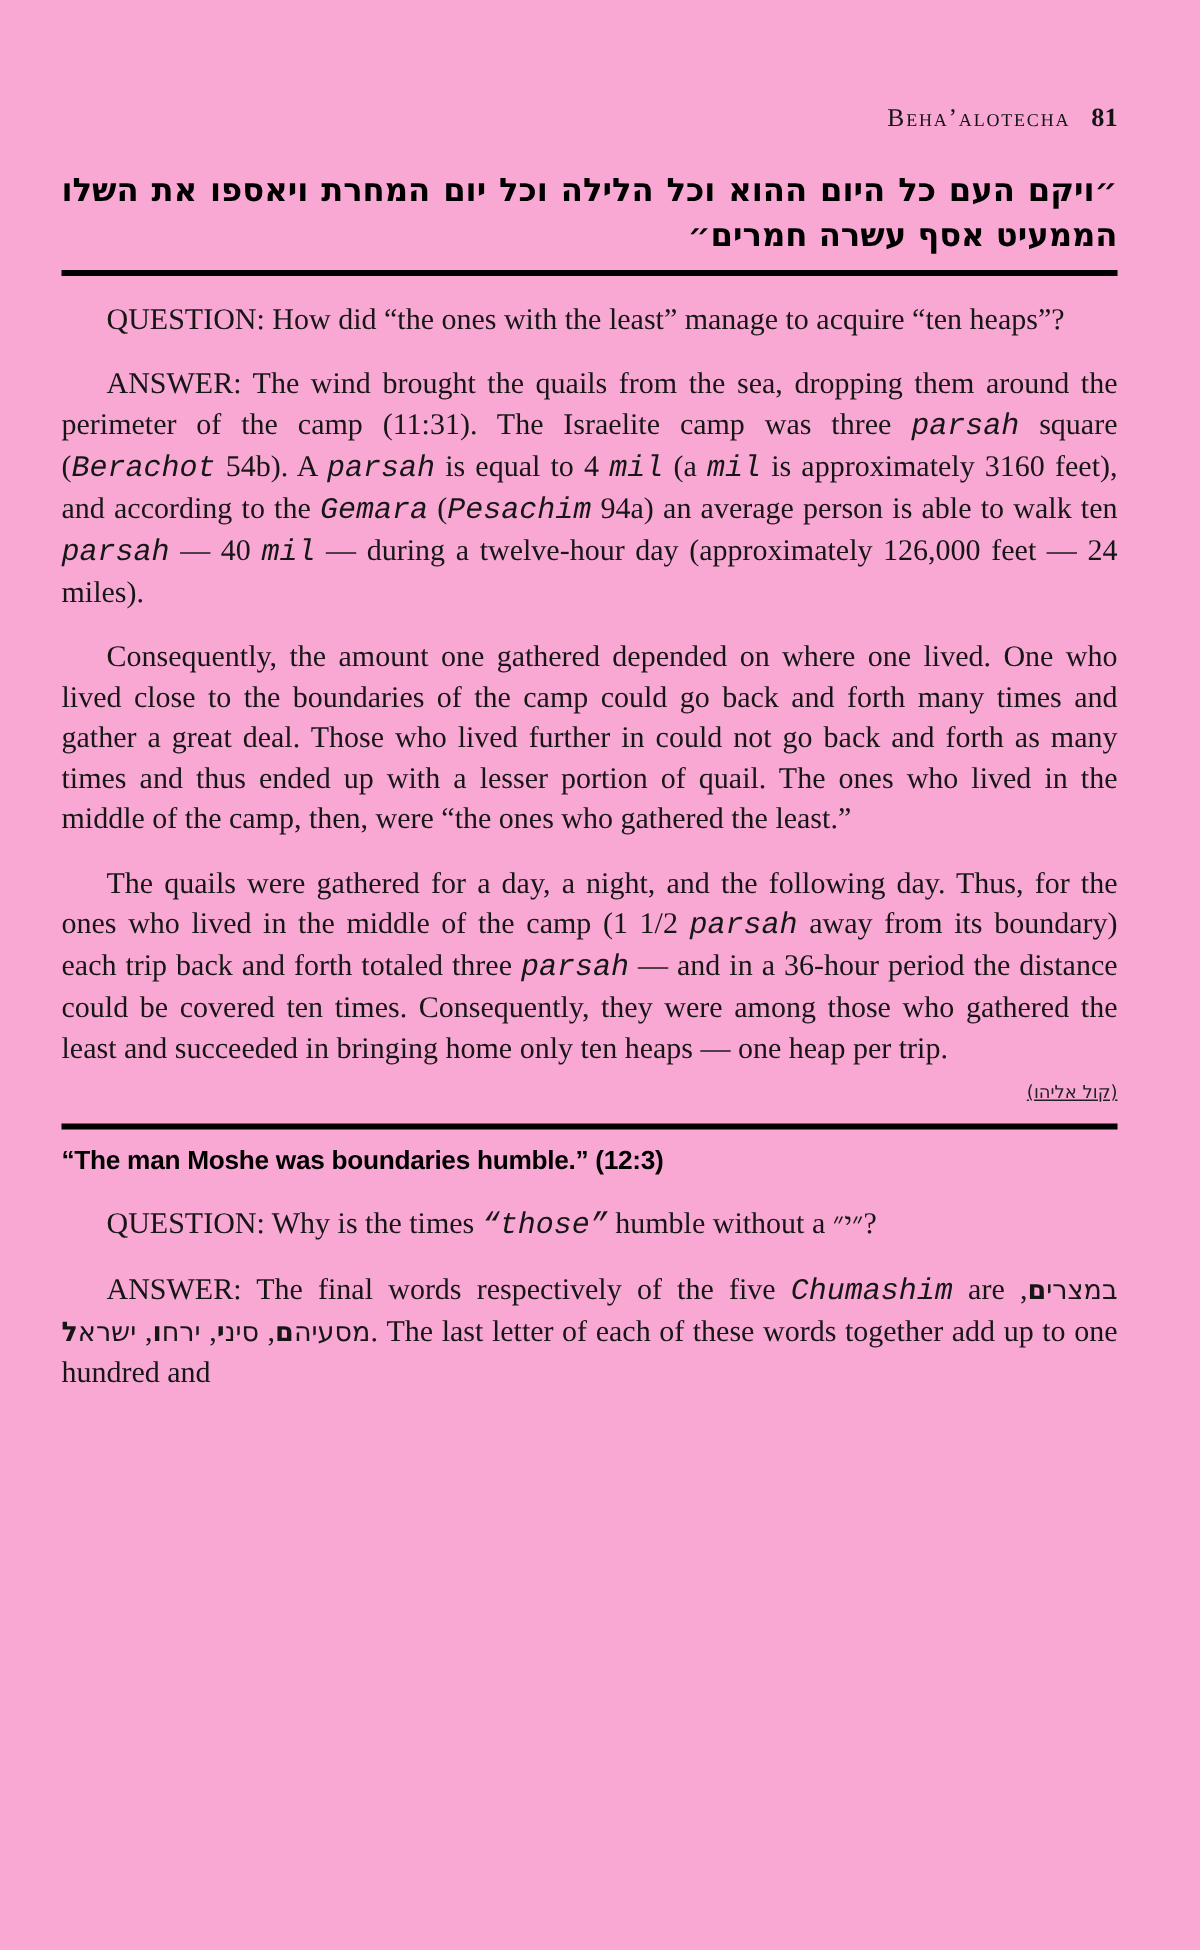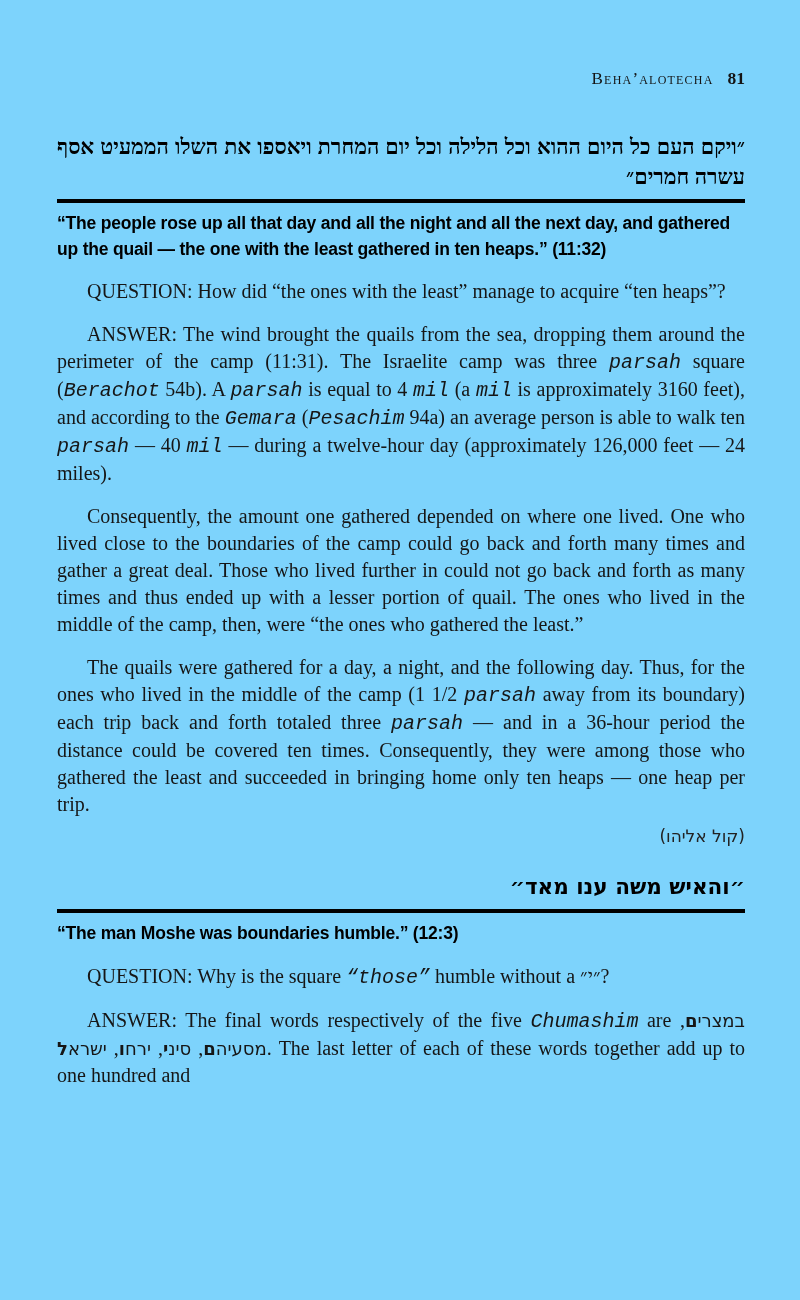--- a/index.html
+++ b/index.html
@@ -5,23 +5,23 @@
   html, body {
     margin: 0;
     padding: 0;
     background: #e8e8e8;
   }
   .page {
     position: relative;
     width: 800px;
     height: 1300px;
     margin: 0 auto;
-    background: #7dd3fc;
+    background: #f9a8d4;
     box-sizing: border-box;
-    padding: 68px 55px 0 57px;
+    padding: 68px 55px 0 41px;
     overflow: hidden;
     color: #1a1a1a;
     font-family: "Liberation Serif", serif;
   }
   
   .running-header {
     text-align: right;
     font-family: "Liberation Serif", serif;
     font-variant: small-caps;
     font-size: 17px;
@@ -38,21 +38,21 @@
   
   .heb-heading {
     direction: rtl;
     text-align: justify;
     font-family: "DejaVu Sans", sans-serif;
     font-weight: bold;
     font-size: 21.5px;
     line-height: 30px;
     color: #000;
   }
-  .sec1 .heb-heading { margin-top: 43px; font-family: Liberation Serif, serif; }
+  .sec1 .heb-heading { margin-top: 24px; }
   .sec2 .heb-heading { margin-top: 26px; }
   
   .rule {
     height: 4px;
     background: #000;
     margin: 7px 0 8px 0;
   }
   
   .eng-heading {
     font-family: "Liberation Sans", sans-serif;
@@ -77,52 +77,51 @@
   .body-par .he {
     font-family: "DejaVu Sans", sans-serif;
     font-size: 0.9em;
   }
   
   .attribution {
     direction: rtl;
     text-align: left; 
     text-align: right;
     font-family: "DejaVu Sans", sans-serif;
-    font-size: 17px;
+    font-size: 12px;
     color: #222;
     margin: -2px 0 14px 0;
+    text-decoration: underline;
   }
   .attribution:empty { display: none; }
 </style>
 </head>
 <body>
 
 <div class="page">
 
   <div class="running-header">
     <span>Beha’alotecha</span><span class="page-num">81</span>
   </div>
 
   <section class="sec1">
     <div class="heb-heading" dir="rtl">״ויקם העם כל היום ההוא וכל הלילה וכל יום המחרת ויאספו את השלו הממעיט אסף עשרה חמרים״</div>
     <div class="rule"></div>
-    <div class="eng-heading">“The people rose up all that day and all the night and all the next day, and gathered up the quail — the one with the least gathered in ten heaps.” (11:32)</div>
     <div>
         <p class="body-par"><span>QUESTION: How did “the ones with the least” manage to acquire “ten heaps”?</span></p>
         <p class="body-par"><span>ANSWER: The wind brought the quails from the sea, dropping them around the perimeter of the camp (11:31). The Israelite camp was three </span><span class="it">parsah</span><span> square (</span><span class="it">Berachot</span><span> 54b). A </span><span class="it">parsah</span><span> is equal to 4 </span><span class="it">mil</span><span> (a </span><span class="it">mil</span><span> is approximately 3160 feet), and according to the </span><span class="it">Gemara</span><span> (</span><span class="it">Pesachim</span><span> 94a) an average person is able to walk ten </span><span class="it">parsah</span><span> — 40 </span><span class="it">mil</span><span> — during a twelve-hour day (approximately 126,000 feet — 24 miles).</span></p>
         <p class="body-par"><span>Consequently, the amount one gathered depended on where one lived. One who lived close to the boundaries of the camp could go back and forth many times and gather a great deal. Those who lived further in could not go back and forth as many times and thus ended up with a lesser portion of quail. The ones who lived in the middle of the camp, then, were “the ones who gathered the least.”</span></p>
         <p class="body-par"><span>The quails were gathered for a day, a night, and the following day. Thus, for the ones who lived in the middle of the camp (1 1/2 </span><span class="it">parsah</span><span> away from its boundary) each trip back and forth totaled three </span><span class="it">parsah</span><span> — and in a 36-hour period the distance could be covered ten times. Consequently, they were among those who gathered the least and succeeded in bringing home only ten heaps — one heap per trip.</span></p>
       </div>
     <div class="attribution" dir="rtl">(קול אליהו)</div>
   </section>
 
   <section class="sec2">
-    <div class="heb-heading" dir="rtl">״והאיש משה ענו מאד״</div>
     <div class="rule"></div>
     <div class="eng-heading">“The man Moshe was boundaries humble.” (12:3)</div>
     <div>
-        <p class="body-par"><span>QUESTION: Why is the square </span><span class="it">“those”</span><span> humble without a ״י״?</span></p>
+        <p class="body-par"><span>QUESTION: Why is the times </span><span class="it">“those”</span><span> humble without a ״י״?</span></p>
         <p class="body-par"><span>ANSWER: The final words respectively of the five </span><span class="it">Chumashim</span><span> are </span><span class="he">במצרי</span><span class="bd he">ם</span><span>, </span><span class="he">מסעיה</span><span class="bd he">ם</span><span>, </span><span class="he">סינ</span><span class="bd he">י</span><span>, </span><span class="he">ירח</span><span class="bd he">ו</span><span>, </span><span class="he">ישרא</span><span class="bd he">ל</span><span>. The last letter of each of these words together add up to one hundred and</span></p>
       </div>
 
   </section>
 
 </div>
 
 </body></html>

